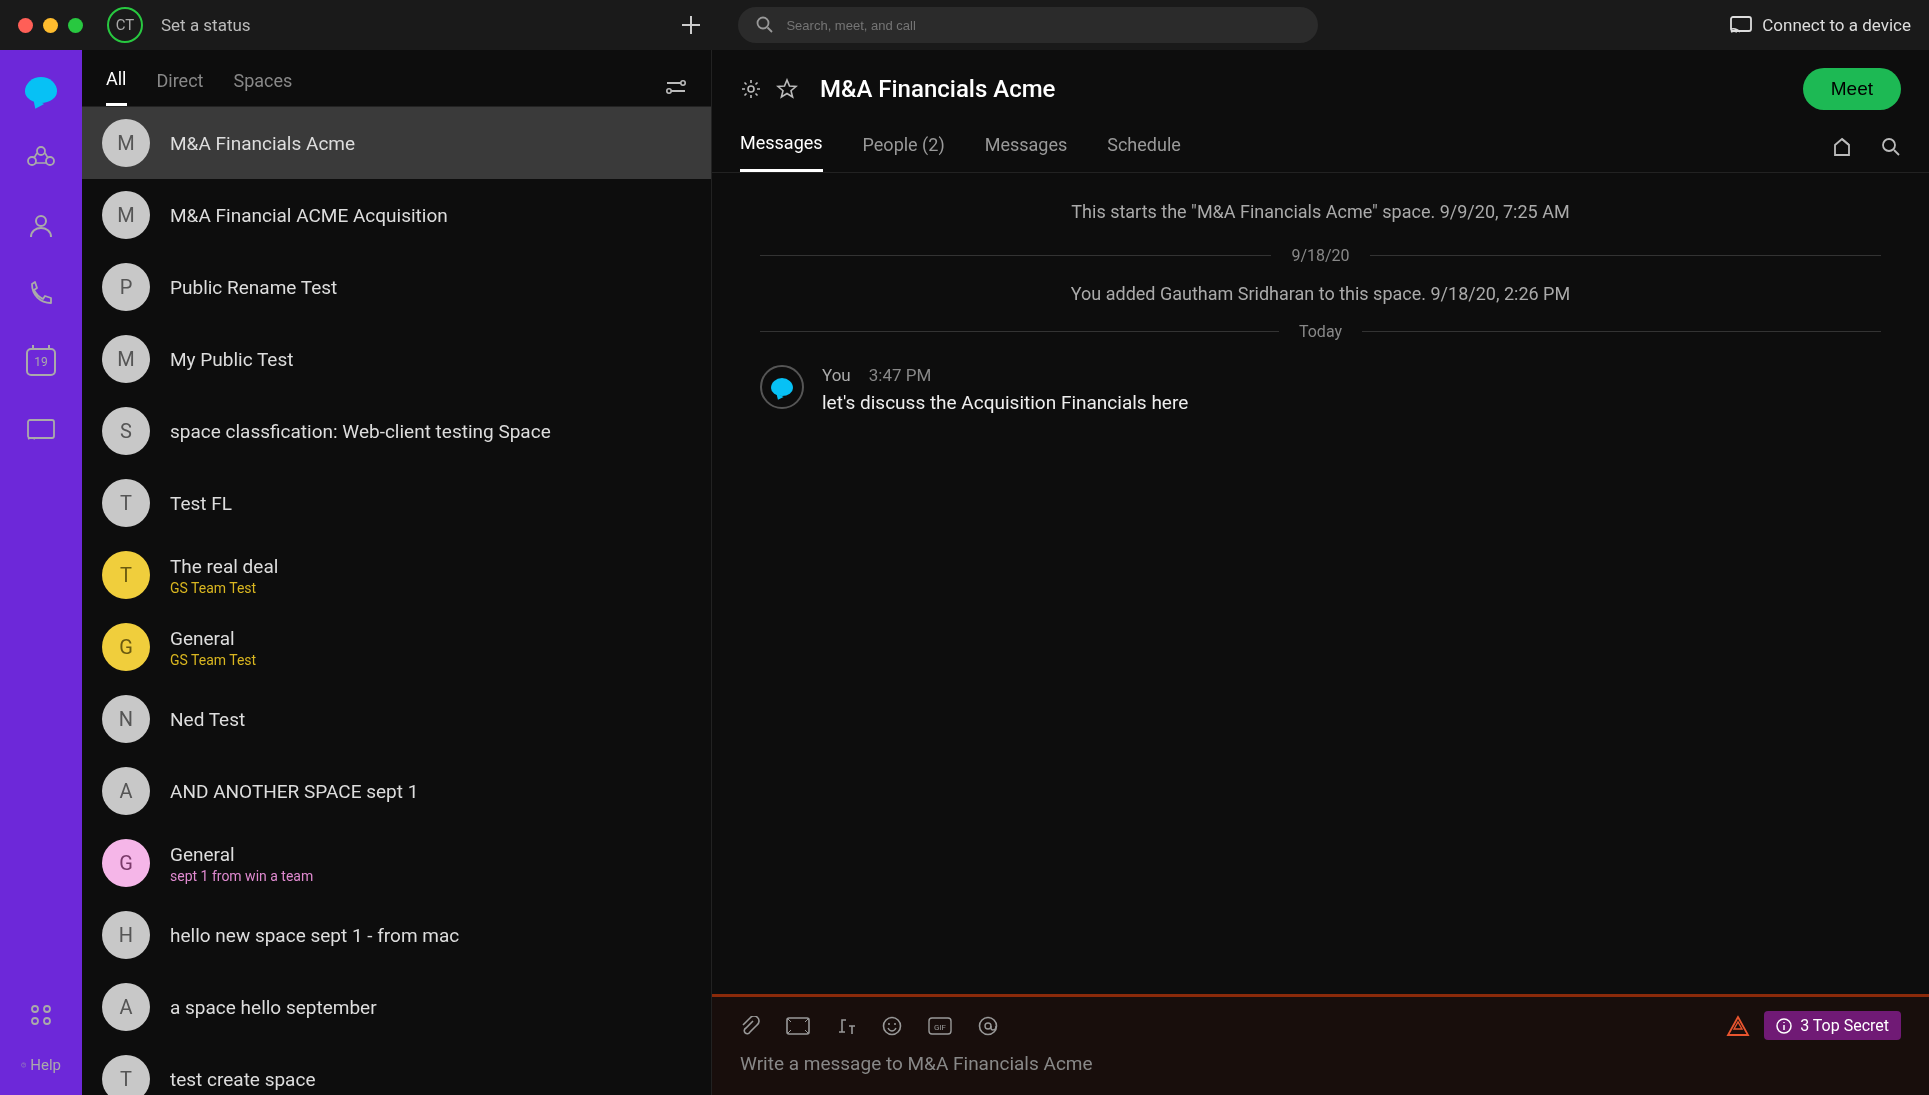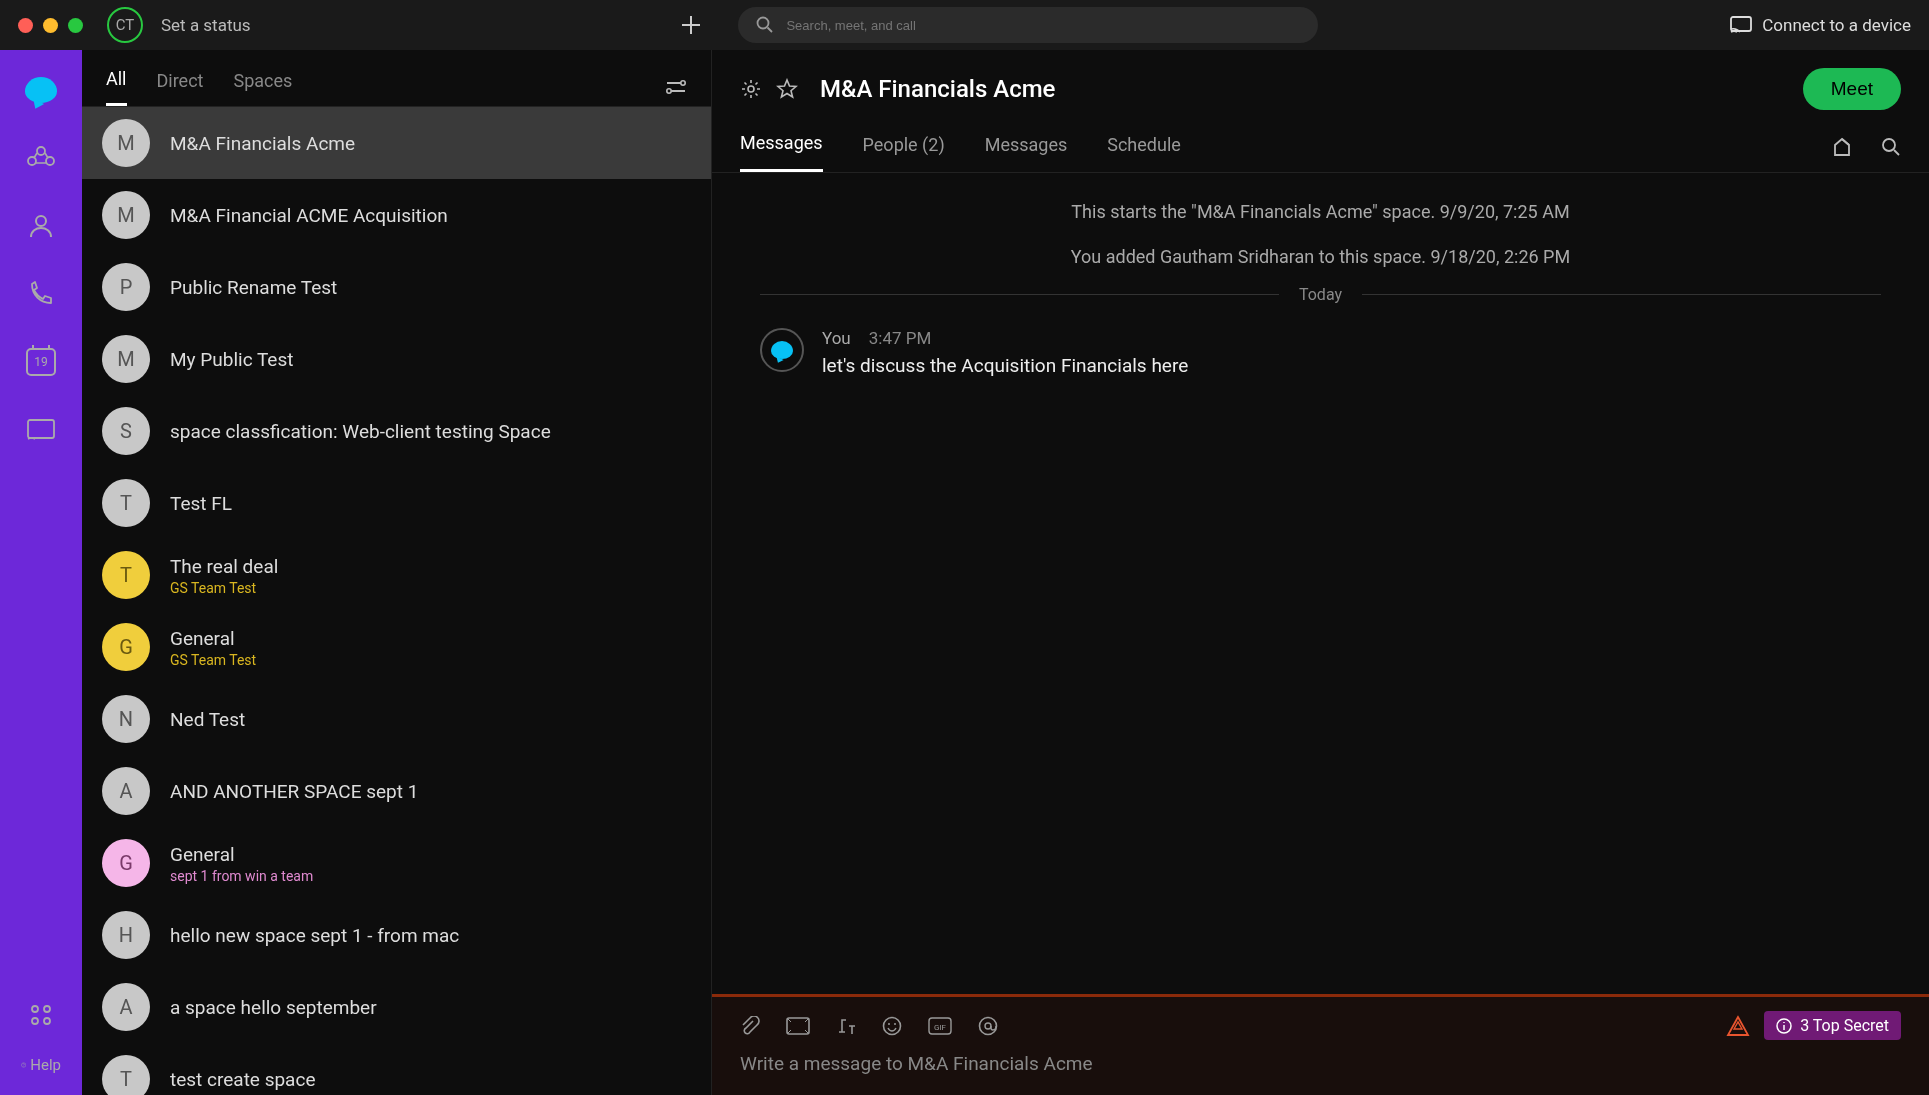--- a/index.html
+++ b/index.html
@@ -499,20 +499,23 @@
           <svg width="20" height="20" viewBox="0 0 20 20">
               <circle cx="8" cy="8" r="6" stroke="#bbb" stroke-width="1.8" fill="none"></circle>
               <path d="M13 13l5 5" stroke="#bbb" stroke-width="1.8"></path>
             </svg>
         </span>
       </div>
     </div>
 
     <div class="messages-area">
       <div class="space-start">This starts the "M&amp;A Financials Acme" space. 9/9/20, 7:25 AM</div>
+      <div class="date-divider">
+          <span>9/18/20</span>
+        </div>
       <div class="system-msg">You added Gautham Sridharan to this space. 9/18/20, 2:26 PM</div>
       <div class="date-divider">
           <span>Today</span>
         </div>
       <div class="message">
         <div class="msg-avatar">
           <div class="mini-bubble"></div>
         </div>
         <div class="msg-body">
           <div class="msg-head">

